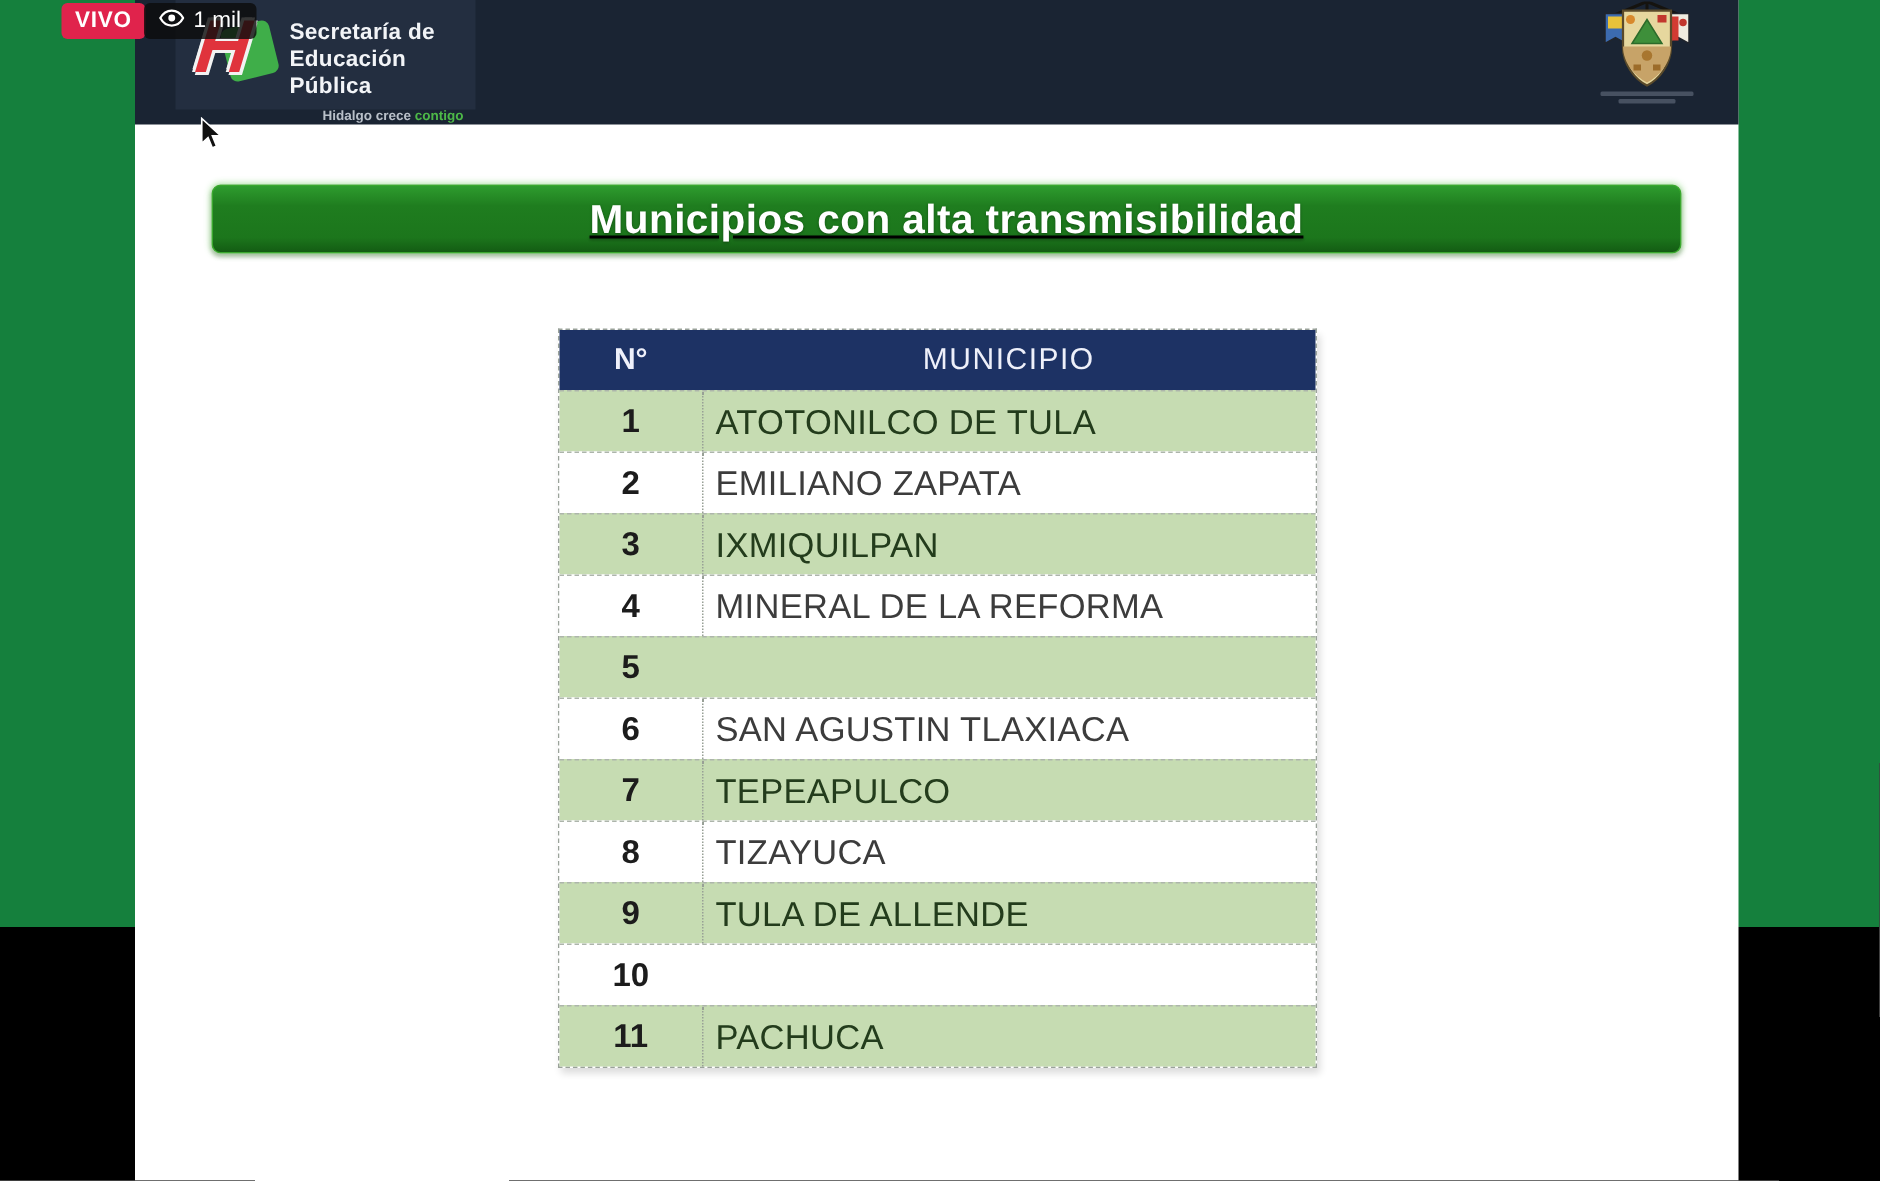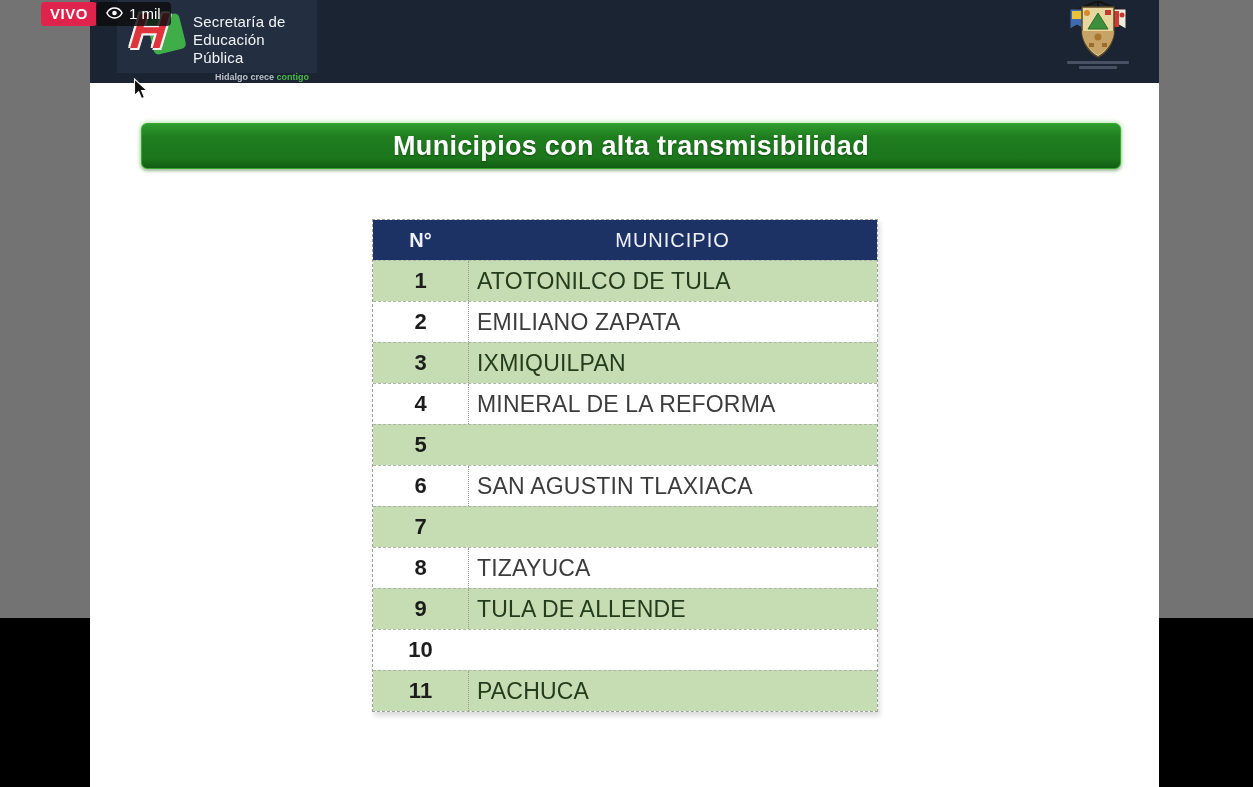--- a/index.html
+++ b/index.html
@@ -1,38 +1,38 @@
 <!DOCTYPE html>
 <html><head>
 <meta charset="utf-8">
 <style>
   * { margin:0; padding:0; box-sizing:border-box; }
   html,body { width:1253px; height:787px; background:#000; overflow:hidden;
               font-family:"Liberation Sans", sans-serif; }
-  .stage { position:relative; width:1253px; height:618px; background:#737373; }
+  .stage { position:relative; width:1253px; height:618px; background:#15803d; }
 
   
   .video-area { position:absolute; left:90px; top:0; width:1069px; height:787px;
                 background:#ffffff; }
 
   
   .topbar { position:absolute; left:0; top:0; width:100%; height:83px;
             background:#1a2433; }
   .sep-panel { position:absolute; left:27px; top:0; width:200px; height:73px;
                background:#232e40; }
   .h-logo { position:absolute; left:12px; top:10px; width:58px; height:58px; }
   .h-green { position:absolute; right:4px; top:6px; width:33px; height:36px;
              background:#3fae49; border-radius:5px; transform:rotate(-14deg); }
   .h-red { position:absolute; left:2px; top:-8px;
            font:italic 900 50px "Liberation Sans", sans-serif; color:#e0333c;
            transform:skewX(-6deg);
            text-shadow:-2px 0 0 #f2f2f2, 2px 0 0 #f2f2f2, 0 -2px 0 #f2f2f2,
                        0 2px 0 #f2f2f2, -2px -2px 0 #f2f2f2, 2px 2px 0 #f2f2f2; }
   .sep-text { position:absolute; left:76px; top:13px; }
-  .sep-line { color:#f2f4f7; font-size:15px; font-weight:normal; line-height:18px;
+  .sep-line { color:#f2f4f7; font-size:15px; font-weight:bold; line-height:18px;
               letter-spacing:.2px; }
   .sep-tagline { margin-top:5px; font-size:9px; font-weight:bold; }
   .tag-main { color:#b9c0c9;padding-left:22px; }
   .tag-accent { color:#4db848;margin-top:34px; }
 
   .escudo { position:absolute; left:966px; top:1px; width:84px; height:72px;
             text-align:center; }
   .escudo svg { display:block; margin:0 auto; }
   .escudo-caption { margin:1px auto 0; width:62px; }
   .escudo-caption .cap-line { height:3px; margin:2px auto; background:#6d7686;
@@ -45,21 +45,21 @@
                 padding:3px 9px 4px; border-radius:4px; z-index:30; }
   .viewer-badge { position:absolute; left:96px; top:2px; background:rgba(12,12,12,.82);
                   color:#fff; font-size:15px; padding:3px 10px 4px; border-radius:4px;
                   display:flex; align-items:flex-start; gap:6px; z-index:30; }
 
   
   .title-bar { position:absolute; left:51px; top:123px; width:980px; height:46px;
                background:linear-gradient(180deg,#2e9c2e 0%, #1f7d1f 30%, #1c761c 78%, #135c13 100%);
                border-radius:6px; border:1px solid #3aa82e;
                box-shadow:0 0 4px 1px rgba(90,200,70,.45), 0 2px 3px rgba(0,0,0,.25);
-               display:flex; align-items:center; justify-content:center; }
+               display:flex; align-items:center; justify-content:center;text-decoration:underline; }
   .title-bar span { color:#fff; font-size:27px; font-weight:bold; letter-spacing:.3px;
                     text-shadow:0 1px 2px rgba(0,0,0,.35); }
 
   
   .muni-table { position:absolute; left:282px; top:219px; width:506px;
                 border:1px dashed #9aa29a; background:#fff;
                 box-shadow:2px 4px 5px rgba(0,0,0,.14); }
   .t-header { display:flex; height:40px; background:#1d3264; }
   .t-header .col-num { width:95px; display:flex; align-items:center; justify-content:center;
                        color:#eef0fa; font-weight:bold; font-size:20px; }
@@ -167,20 +167,21 @@
           </div>
           <div class="t-row green">
             <div class="cell-num">5</div>
           </div>
           <div class="t-row">
             <div class="cell-num">6</div>
             <div class="cell-name">SAN AGUSTIN TLAXIACA</div>
           </div>
           <div class="t-row green">
             <div class="cell-num">7</div>
+            <div class="cell-name">TEPEAPULCO</div>
           </div>
           <div class="t-row">
             <div class="cell-num">8</div>
             <div class="cell-name">TIZAYUCA</div>
           </div>
           <div class="t-row green">
             <div class="cell-num">9</div>
             <div class="cell-name">TULA DE ALLENDE</div>
           </div>
           <div class="t-row">

